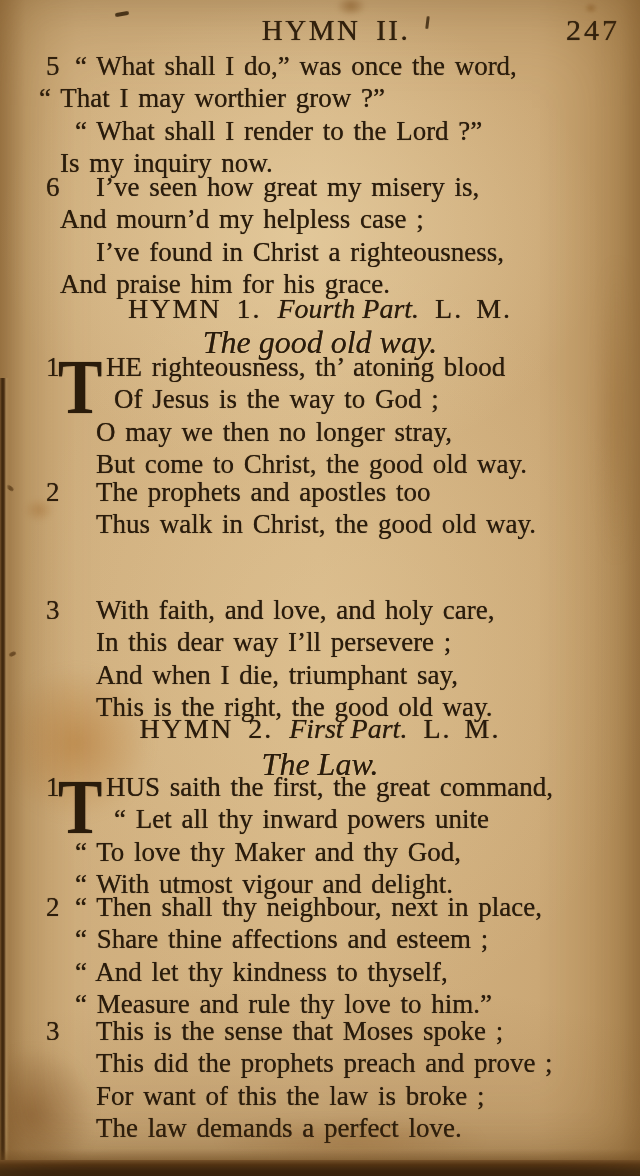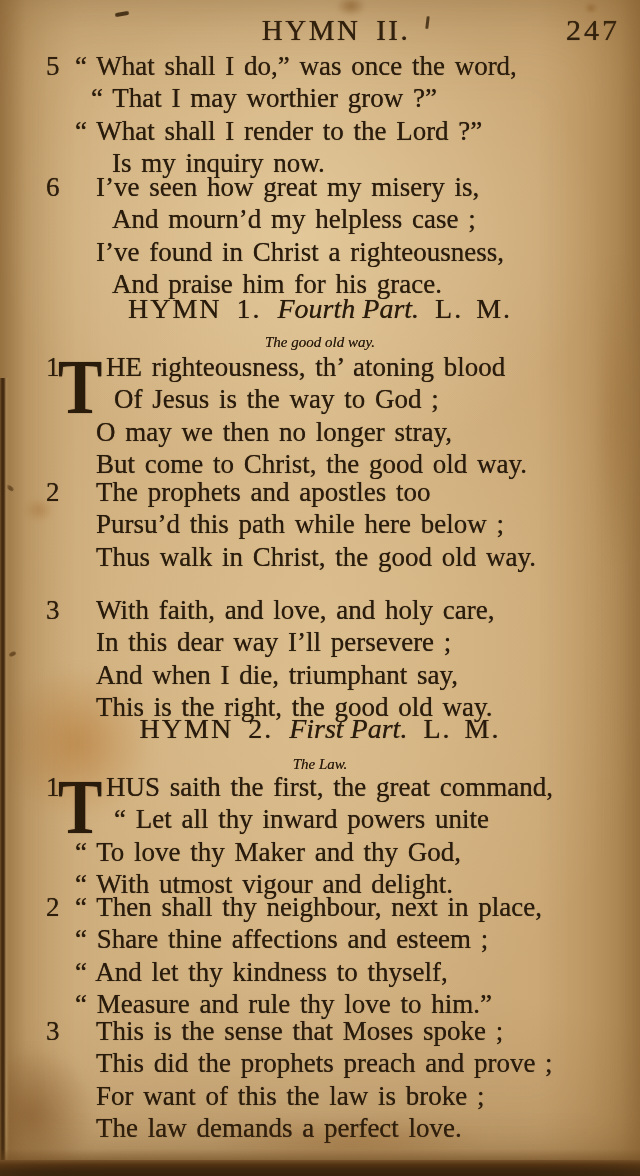--- a/index.html
+++ b/index.html
@@ -16,41 +16,41 @@
     color:#2a1c0c;
   }
   .page::after{ 
     content:"";position:absolute;inset:0;pointer-events:none;
     box-shadow:inset 0 0 90px rgba(110,75,30,.45), inset 0 -18px 40px rgba(100,65,25,.35);
   }
   .block{position:absolute;left:0;width:640px;}
   .line{position:relative;padding-left:96px;height:32.4px;line-height:32.4px;
         font-size:27px;word-spacing:3px;white-space:nowrap;
         text-shadow:0 0 .7px rgba(42,28,12,.85);}
-  .line.ind{padding-left:112px;}
+  .line.ind{padding-left:60px;}
   .line.hang{text-indent:-21px;}
   .vnum{position:absolute;left:46px;top:0;height:32.4px;line-height:32.4px;font-size:27px;
         text-shadow:0 0 .7px rgba(42,28,12,.85);}
   .first .dropcap{position:absolute;left:58px;top:-3px;font-size:78px;line-height:1;
         font-weight:bold;transform:scaleX(.85);transform-origin:left top;
         text-shadow:0 0 1px rgba(30,20,8,.9);}
   .first .dc1{padding-left:106px;}
   .first .dc2{padding-left:114px;}
   .header-row{top:12px;height:36px;}
   .running-title{display:block;text-align:center;padding-left:32px;
         font-size:29px;letter-spacing:2.5px;line-height:36px;word-spacing:6px;
         text-shadow:0 0 .8px rgba(35,22,9,.9);}
   .page-num{position:absolute;right:20px;top:0;font-size:30px;letter-spacing:3px;line-height:36px;
         text-shadow:0 0 .8px rgba(35,22,9,.9);}
   .heading{text-align:center;font-size:28px;line-height:34px;white-space:nowrap;
         text-shadow:0 0 .7px rgba(42,28,12,.85);}
   .htitle{letter-spacing:2px;margin-right:16px;word-spacing:6px;}
   .hpart{font-style:italic;margin-right:16px;}
   .hmeter{letter-spacing:2px;word-spacing:4px;}
-  .subtitle{text-align:center;font-style:italic;font-size:15px;line-height:28px;
+  .subtitle{text-align:center;font-style:italic;font-size:32px;line-height:28px;
         text-shadow:0 0 .6px rgba(42,28,12,.8);}
   
   .stain{position:absolute;border-radius:50%;pointer-events:none;}
   .stain-top-center{left:336px;top:-4px;width:30px;height:20px;
         background:radial-gradient(rgba(128,78,25,.55),rgba(128,78,25,0) 70%);filter:blur(2px);}
   .stain-top-right{left:584px;top:2px;width:14px;height:12px;
         background:radial-gradient(rgba(140,90,35,.5),rgba(140,90,35,0) 70%);filter:blur(1px);}
   .stain-left-mid{left:24px;top:498px;width:30px;height:24px;
         background:radial-gradient(rgba(165,108,45,.4),rgba(165,108,45,0) 70%);filter:blur(2px);}
   .stain-big{left:2px;top:668px;width:148px;height:150px;
@@ -128,21 +128,20 @@
     <span class="dropcap">T</span>
     <div class="line dc1">HE righteousness, th’ atoning blood</div>
     <div class="line dc2">Of Jesus is the way to God ;</div>
     <div class="line">O may we then no longer stray,</div>
     <div class="line">But come to Christ, the good old way.</div>
   </div>
 
   <div class="block stanza" style="top:476px">
     <span class="vnum">2</span>
     <div class="line">The prophets and apostles too</div>
-    <div class="line">Pursu’d this path while here below ;</div>
     <div class="line">Thus walk in Christ, the good old way.</div>
   </div>
 
   <div class="block stanza" style="top:594px">
     <span class="vnum">3</span>
     <div class="line">With faith, and love, and holy care,</div>
     <div class="line">In this dear way I’ll persevere ;</div>
     <div class="line">And when I die, triumphant say,</div>
     <div class="line">This is the right, the good old way.</div>
   </div>

